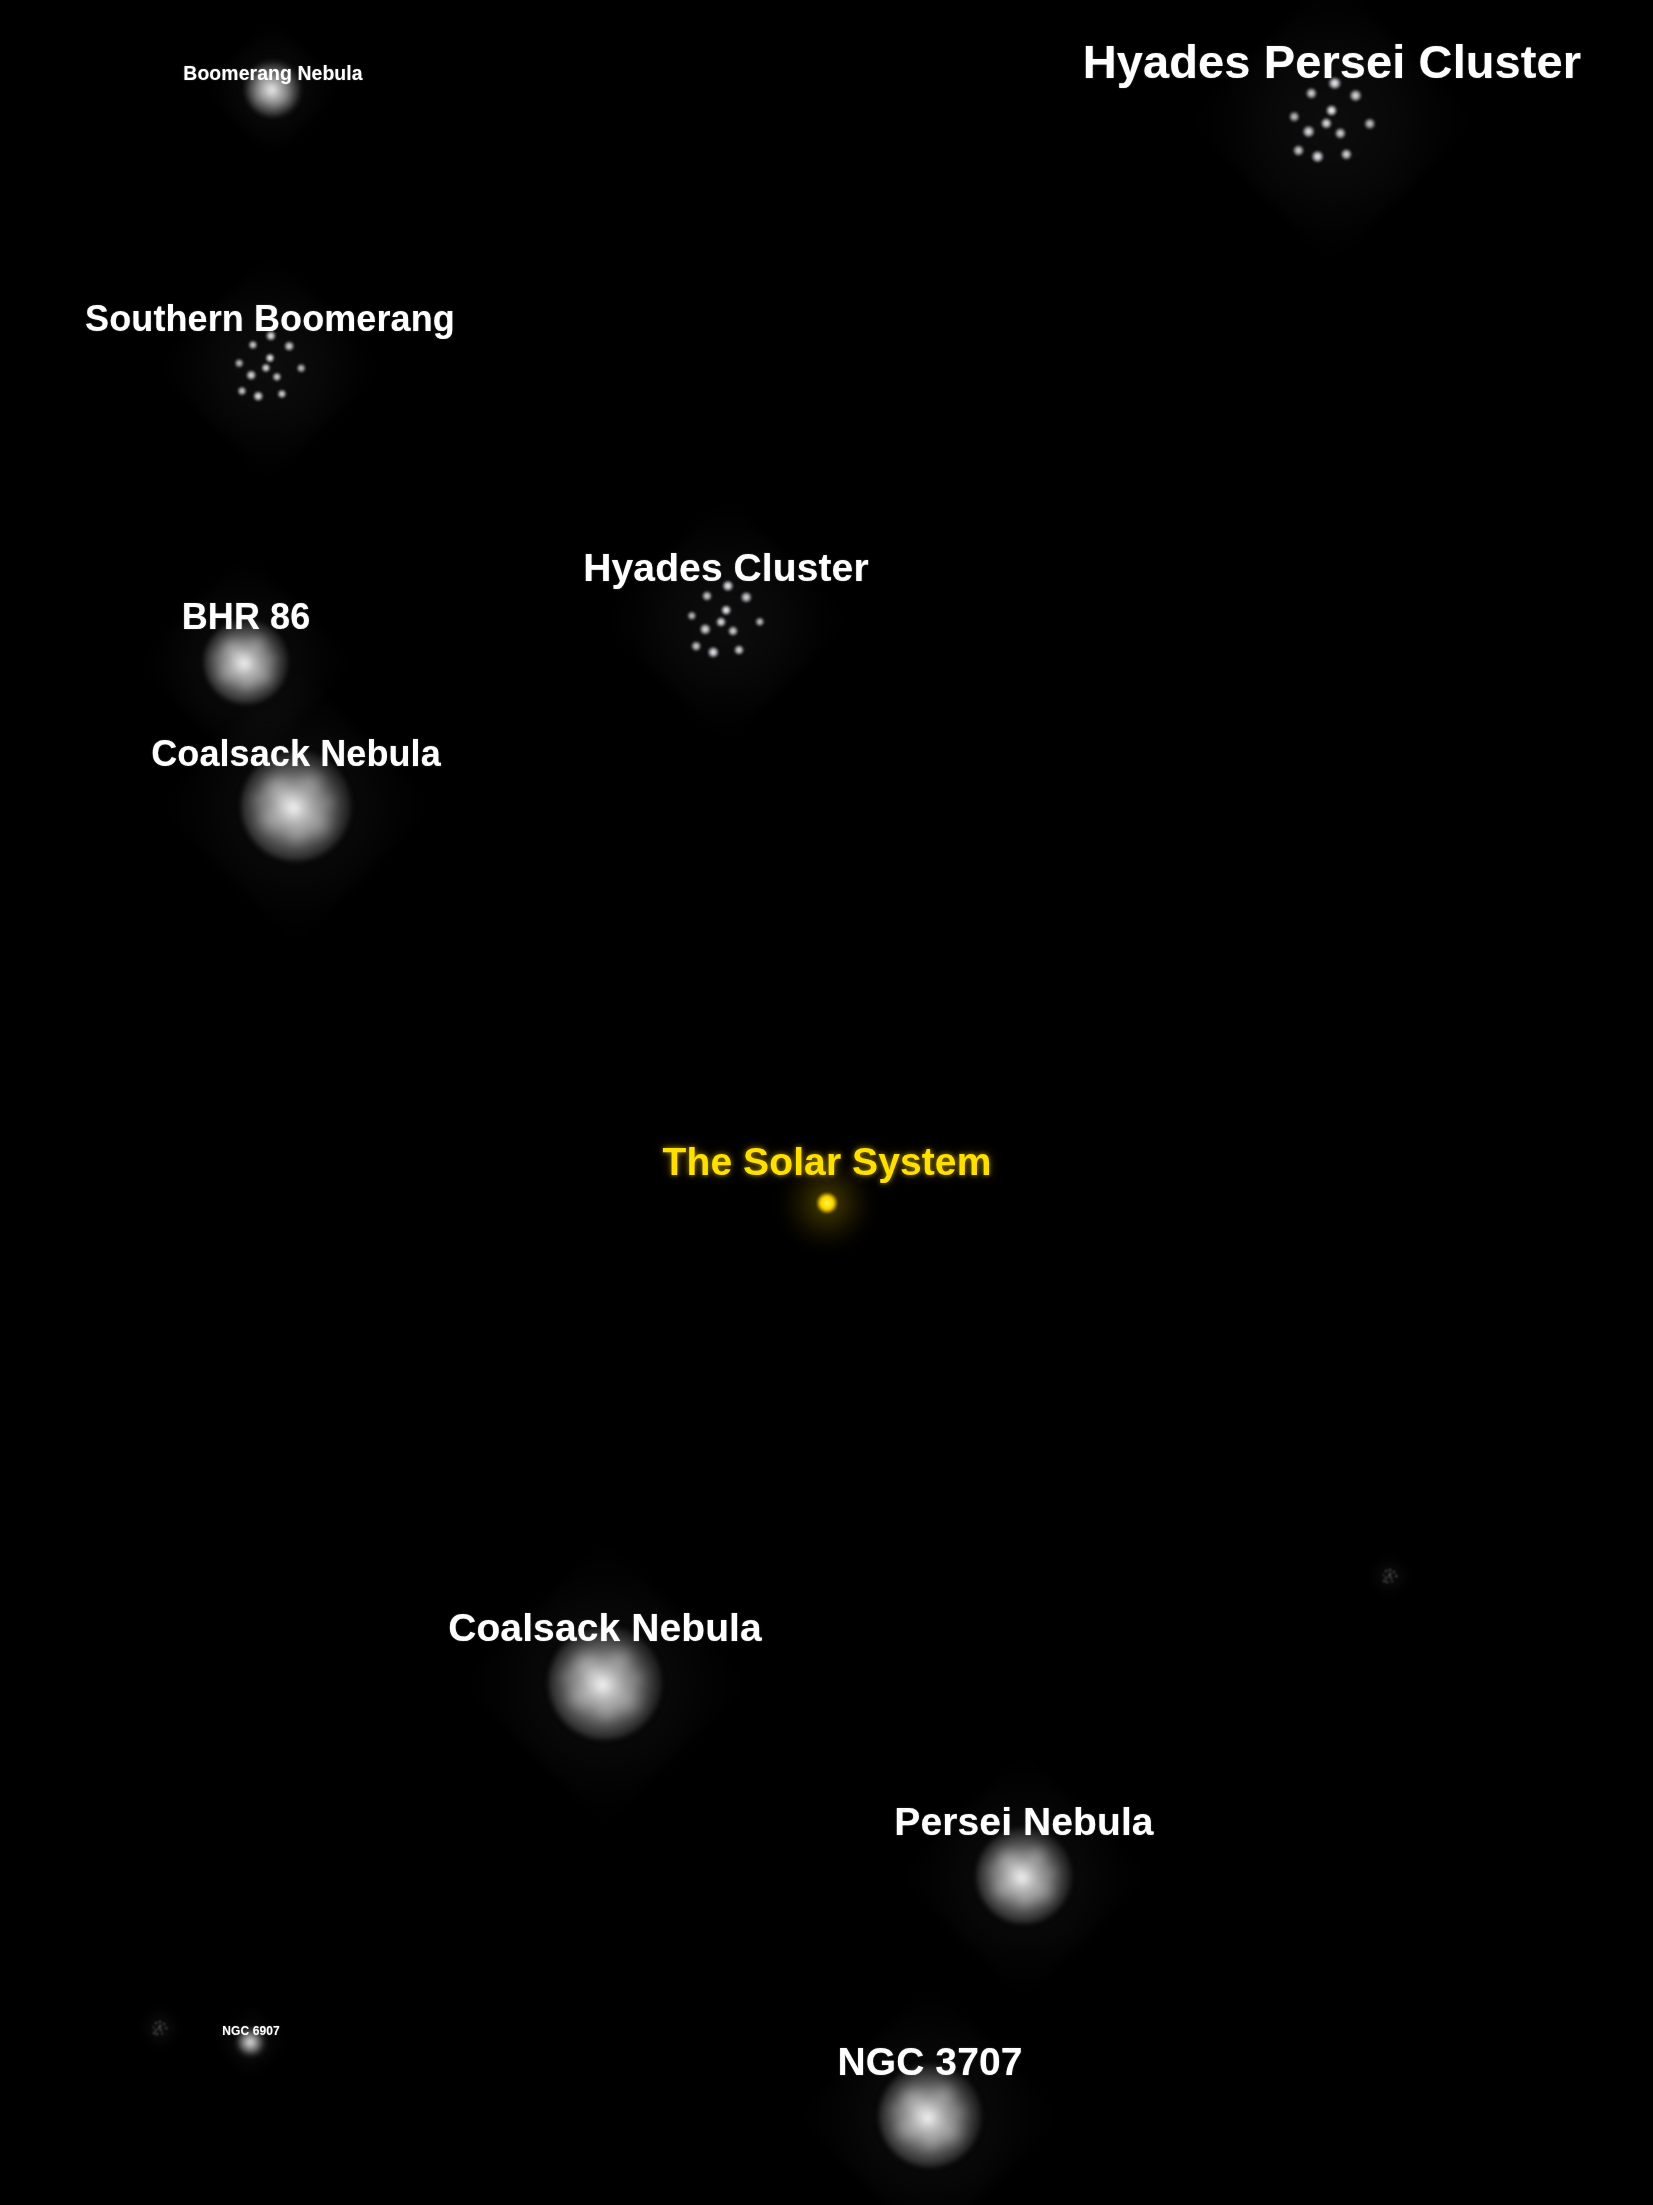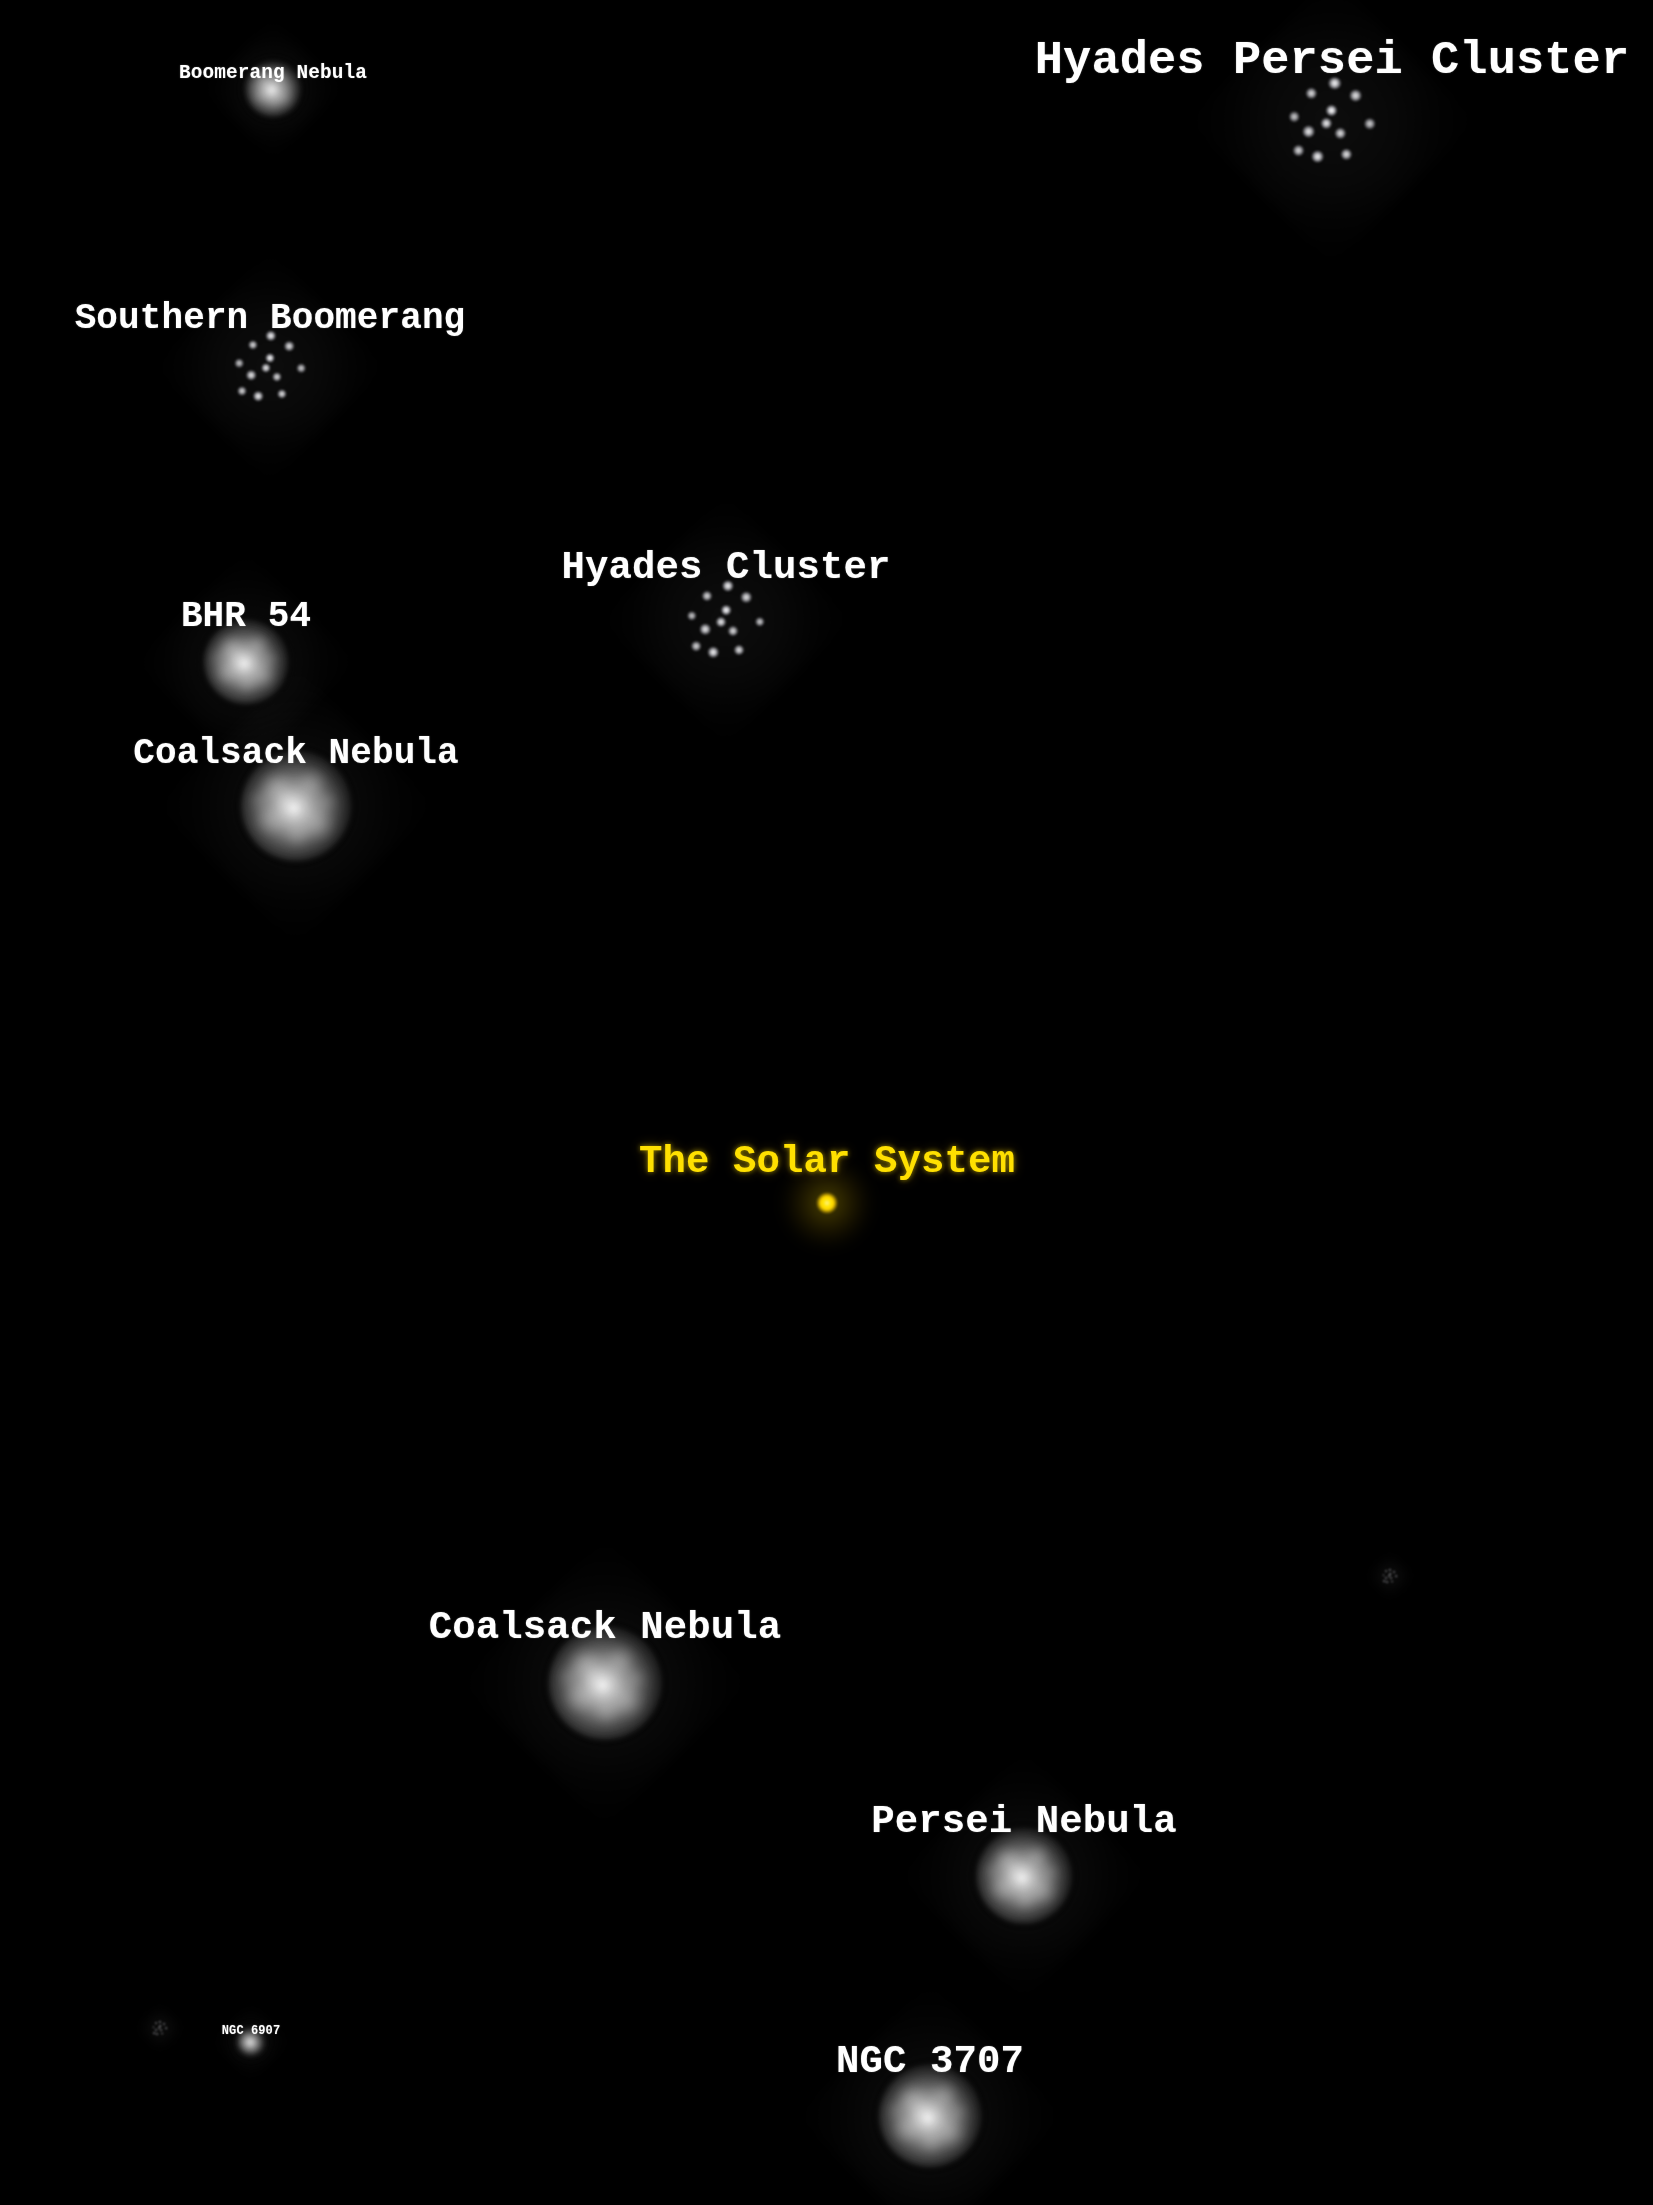--- a/index.html
+++ b/index.html
@@ -11,21 +11,20 @@
   body {
     font-family: "Liberation Sans", sans-serif;
   }
 
   #starmap {
     position: relative;
     width: 1653px;
     height: 2205px;
     background: #000000;
     overflow: hidden;
-    font-family: Liberation Mono, monospace;
   }
 
   
   .object {
     position: absolute;
     transform: translate(-50%, -50%);
     width: 0;
     height: 0;
   }
 
@@ -242,21 +241,21 @@
       </div>
       <div class="label" style="font-size: 39px; top: -74px;">Hyades Cluster</div>
     </div>
     <div class="object" style="left: 246px; top: 662px;">
       <div class="halo" style="width: 153px; height: 153px;"></div>
       <div class="neb-glow" style="width: 84px; height: 84px;"></div>
       <div class="nebula" style="width: 84px; height: 84px;">
         <div class="neb-core"></div>
         <div class="neb-mottle"></div>
       </div>
-      <div class="label" style="font-size: 36px; top: -66px;">BHR 54</div>
+      <div class="label" style="font-size: 36px; top: -66px;">BHR 86</div>
     </div>
     <div class="object" style="left: 296px; top: 806px;">
       <div class="halo" style="width: 194px; height: 194px;"></div>
       <div class="neb-glow" style="width: 110px; height: 110px;"></div>
       <div class="nebula" style="width: 110px; height: 110px;">
         <div class="neb-core"></div>
         <div class="neb-mottle"></div>
       </div>
       <div class="label" style="font-size: 36px; top: -73px;">Coalsack Nebula</div>
     </div>

